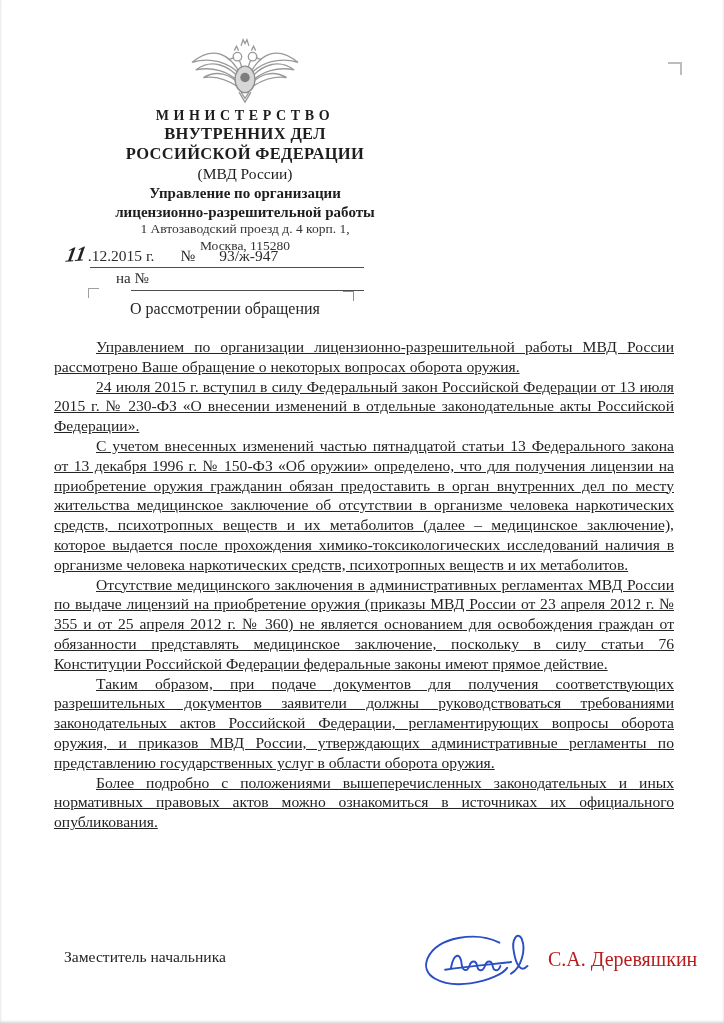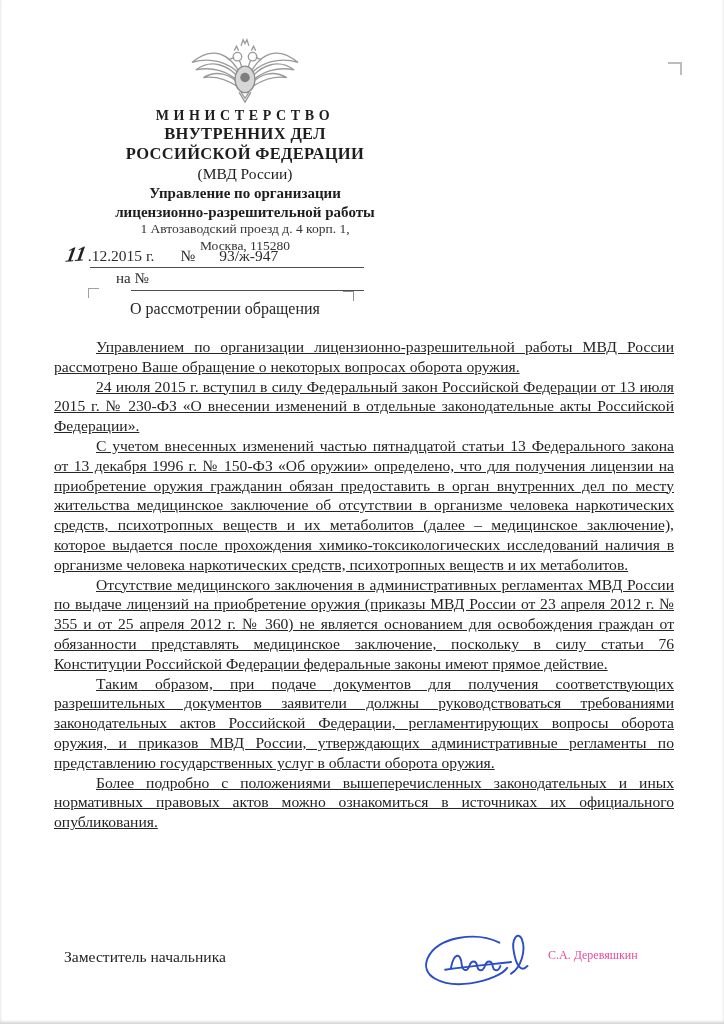--- a/index.html
+++ b/index.html
@@ -91,21 +91,21 @@
   .body-text p { margin: 0; text-indent: 42px; text-decoration: underline; }
 
   
   .sig-title {
     position: absolute; top: 948px; left: 64px;
     font-size: 15.6px; color: #242424;
   }
   .sig-scribble { position: absolute; top: 928px; left: 418px; width: 126px; height: 72px; }
   .sig-name {
     position: absolute; top: 948px; left: 548px;
-    font-size: 12px; color: #ec4899;
+    font-size: 20px; color: #b91c1c;
   }
 </style>
 </head>
 <body>
 
 <div class="page">
 
   <div class="mark mark-tr-page"></div>
   <div class="mark mark-addr-left"></div>
   <div class="mark mark-addr-right"></div>

